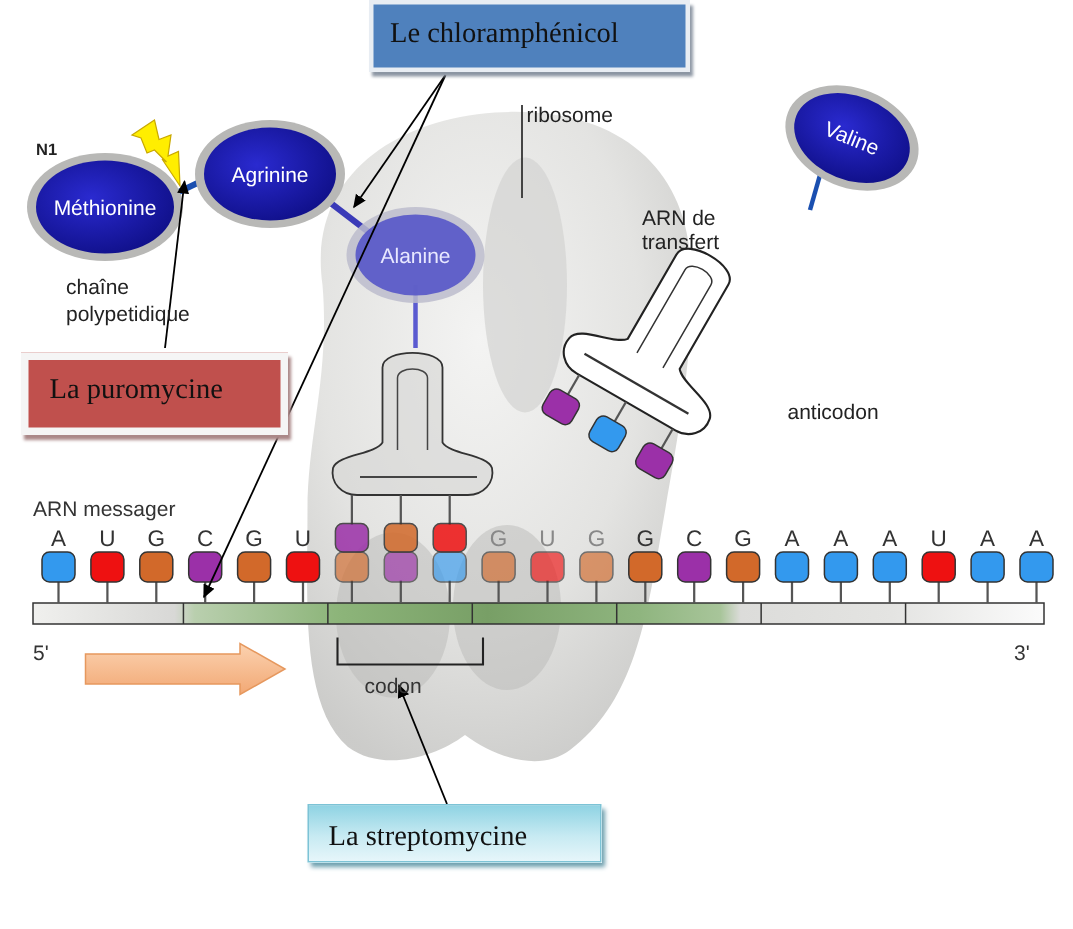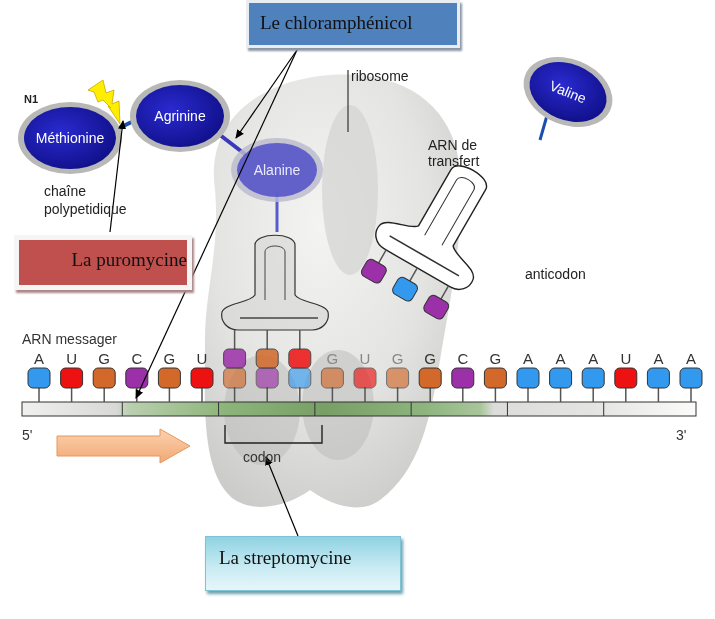--- a/index.html
+++ b/index.html
@@ -1,24 +1,24 @@
 <!DOCTYPE html>
 <html><head>
 <meta charset="utf-8">
 <style>
   html, body { margin: 0; padding: 0; background: #ffffff; }
   body { width: 715px; height: 619px; position: relative; overflow: hidden; font-family: "Liberation Sans", sans-serif; }
   #stage { position: absolute; left: 0; top: 0; width: 715px; height: 619px; }
   .title { position: absolute; left: 18px; top: 10px; font-size: 19px; color: #000; font-family: "Liberation Serif", serif; }
   .callout { position: absolute; font-family: "Liberation Serif", serif; color: #111; box-sizing: border-box; }
   .callout-chloram { left: 229px; top: 0px; width: 214px; height: 48px; background: #4f81bd; border: 3px solid #e8edf3; box-shadow: 2px 3px 2px #8c96a3; font-size: 19px; padding: 9px 0 0 11px; margin-left: 17px; }
-  .callout-puro { left: 14px; top: 235px; width: 178px; height: 55px; background: #c0504d; border: 5px solid #f5f5f5; box-shadow: 2px 3px 2px #a88; font-size: 19px; padding: 9px 0 0 14px; text-align: right; }
+  .callout-puro { left: 14px; top: 235px; width: 178px; height: 55px; background: #c0504d; border: 5px solid #f5f5f5; box-shadow: 2px 3px 2px #a88; font-size: 19px; padding: 9px 0 0 14px; }
   .callout-erythro { left: 14px; top: 478px; width: 176px; height: 126px; background: linear-gradient(135deg, #f7b98a 0%, #fbd6bc 55%, #fde7d7 100%); border: 1px solid #e9a070; box-shadow: 2px 3px 3px #b58462; font-size: 20px; text-align: center; padding-top: 8px; line-height: 30px; }
   .callout-erythro .wavy { text-decoration: underline wavy #d22; text-underline-offset: 3px; }
-  .callout-strepto { left: 205px; top: 536px; width: 196px; height: 55px; background: linear-gradient(180deg, #8fd3e3 0%, #c7eaf2 55%, #e6f6fa 100%); border: 1px solid #7cc3d6; box-shadow: 2px 3px 3px #6d9fae; font-size: 19px; padding: 10px 0 16px 13px; }
+  .callout-strepto { left: 205px; top: 536px; width: 196px; height: 39px; background: linear-gradient(180deg, #8fd3e3 0%, #c7eaf2 55%, #e6f6fa 100%); border: 1px solid #7cc3d6; box-shadow: 2px 3px 3px #6d9fae; font-size: 19px; padding: 10px 0 16px 13px; }
   svg text { font-family: "Liberation Sans", sans-serif; }
 </style>
 </head>
 <body>
 
 <div id="stage">
 
   <svg id="diagram" width="715" height="619" viewBox="0 0 715 619" style="position:absolute;left:0;top:0;">
     <defs>
       <radialGradient id="riboGrad" cx="45%" cy="35%" r="70%">

